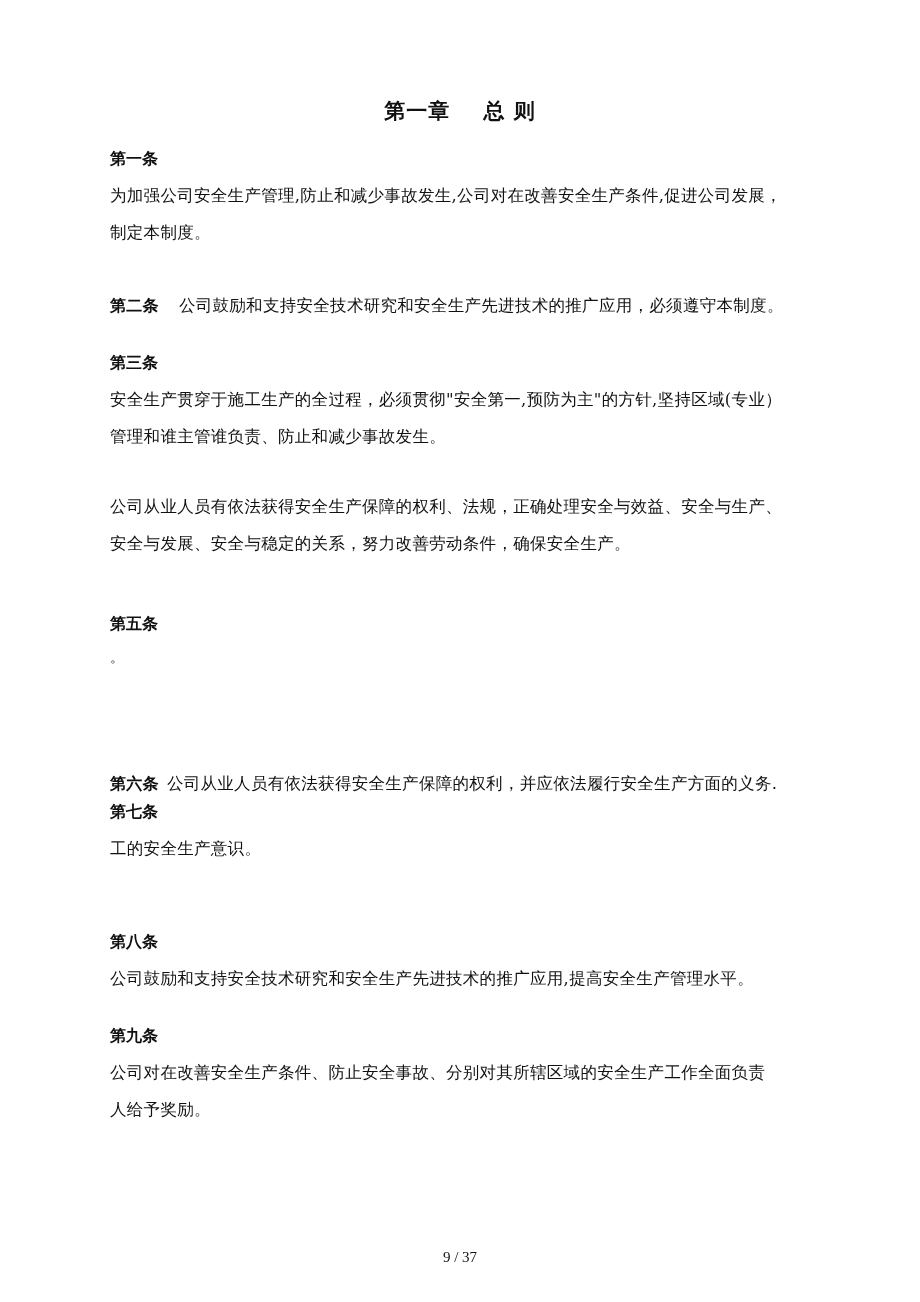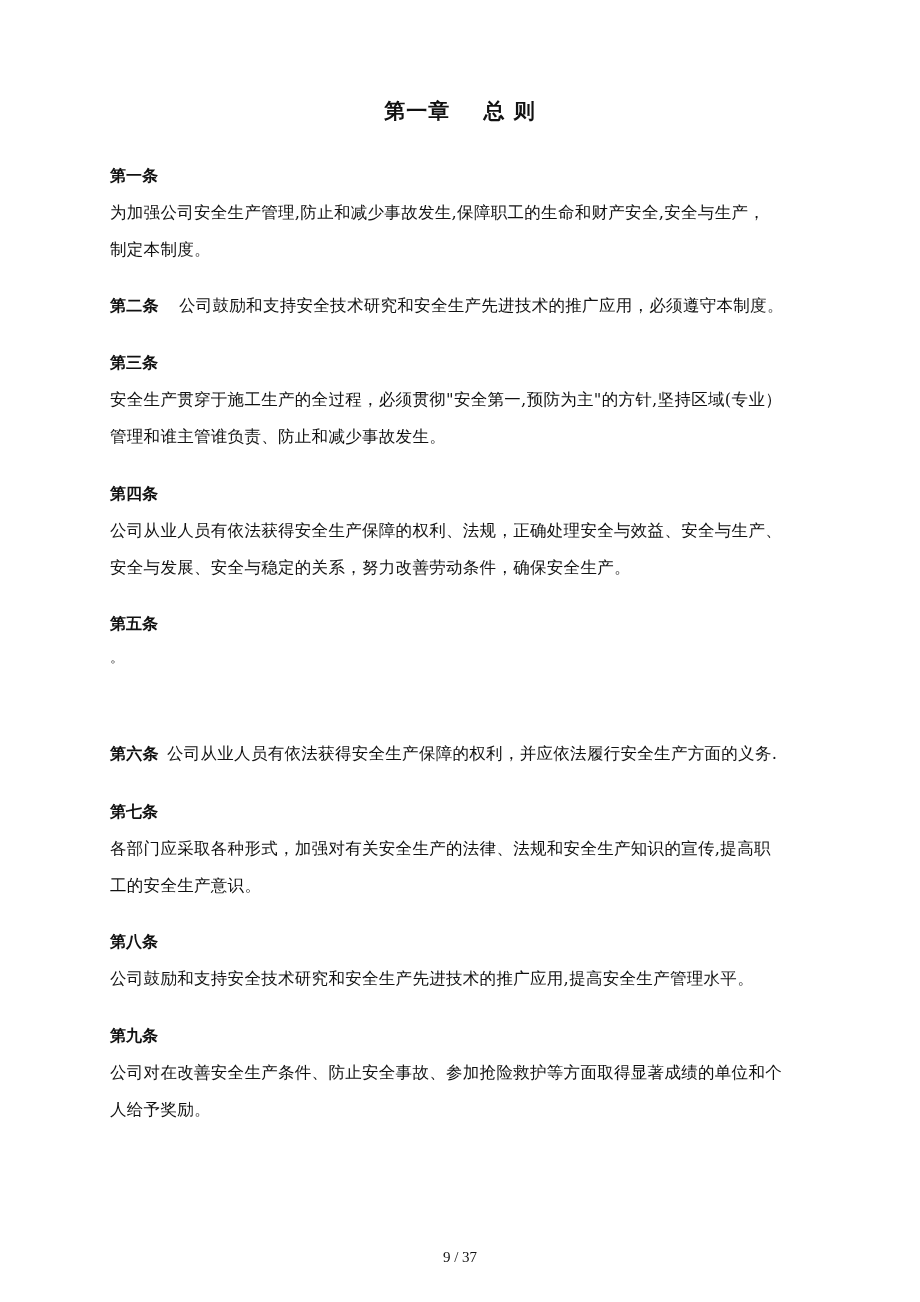--- a/index.html
+++ b/index.html
@@ -85,66 +85,64 @@
       line-height: 20px;
     }
   </style>
 </head>
 <body>
 
 <div class="page">
 
   <div class="title">第一章    总 则</div>
 
-  <div class="block" style="top:164px;">
+  <div class="block" style="top:147px;">
     <div class="heading">第一条</div>
-    <div class="line">为加强公司安全生产管理,防止和减少事故发生,保障职工的生命和财产安全,安全与生产，</div>
+    <div class="line">为加强公司安全生产管理,防止和减少事故发生,公司对在改善安全生产条件,促进公司发展，</div>
     <div class="line">制定本制度。</div>
   </div>
 
   <div class="block" style="top:294px;">
     <div class="inline-row">
       <span class="heading-inline">第二条</span><span class="gap-wide"></span><span>公司鼓励和支持安全技术研究和安全生产先进技术的推广应用，必须遵守本制度。</span>
     </div>
   </div>
 
   <div class="block" style="top:351px;">
     <div class="heading">第三条</div>
     <div class="line">安全生产贯穿于施工生产的全过程，必须贯彻"安全第一,预防为主"的方针,坚持区域(专业）</div>
     <div class="line">管理和谁主管谁负责、防止和减少事故发生。</div>
   </div>
 
   <div class="block" style="top:482px;">
-    <div class="heading">第四条</div>
     <div class="line">公司从业人员有依法获得安全生产保障的权利、法规，正确处理安全与效益、安全与生产、</div>
     <div class="line">安全与发展、安全与稳定的关系，努力改善劳动条件，确保安全生产。</div>
   </div>
 
   <div class="block" style="top:612px;">
     <div class="heading">第五条</div>
     <div class="dot-line">。</div>
   </div>
 
-  <div class="block" style="top:742px;">
+  <div class="block" style="top:772px;">
     <div class="inline-row">
       <span class="heading-inline">第六条</span><span class="gap-narrow"></span><span>公司从业人员有依法获得安全生产保障的权利，并应依法履行安全生产方面的义务.</span>
     </div>
   </div>
 
   <div class="block" style="top:800px;">
     <div class="heading">第七条</div>
-    <div class="line">各部门应采取各种形式，加强对有关安全生产的法律、法规和安全生产知识的宣传,提高职</div>
     <div class="line">工的安全生产意识。</div>
   </div>
 
   <div class="block" style="top:930px;">
     <div class="heading">第八条</div>
     <div class="line">公司鼓励和支持安全技术研究和安全生产先进技术的推广应用,提高安全生产管理水平。</div>
   </div>
 
   <div class="block" style="top:1024px;">
     <div class="heading">第九条</div>
-    <div class="line">公司对在改善安全生产条件、防止安全事故、参加抢险救护等方面取得显著成绩的单位和个</div>
+    <div class="line">公司对在改善安全生产条件、防止安全事故、分别对其所辖区域的安全生产工作全面负责</div>
     <div class="line">人给予奖励。</div>
   </div>
 
   <div class="footer">9 / 37</div>
 </div>
 
 </body></html>

